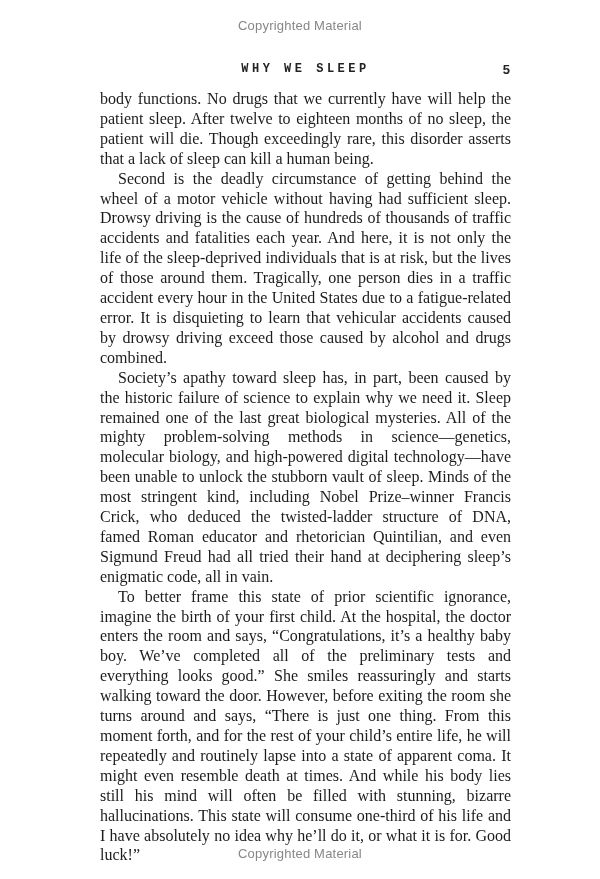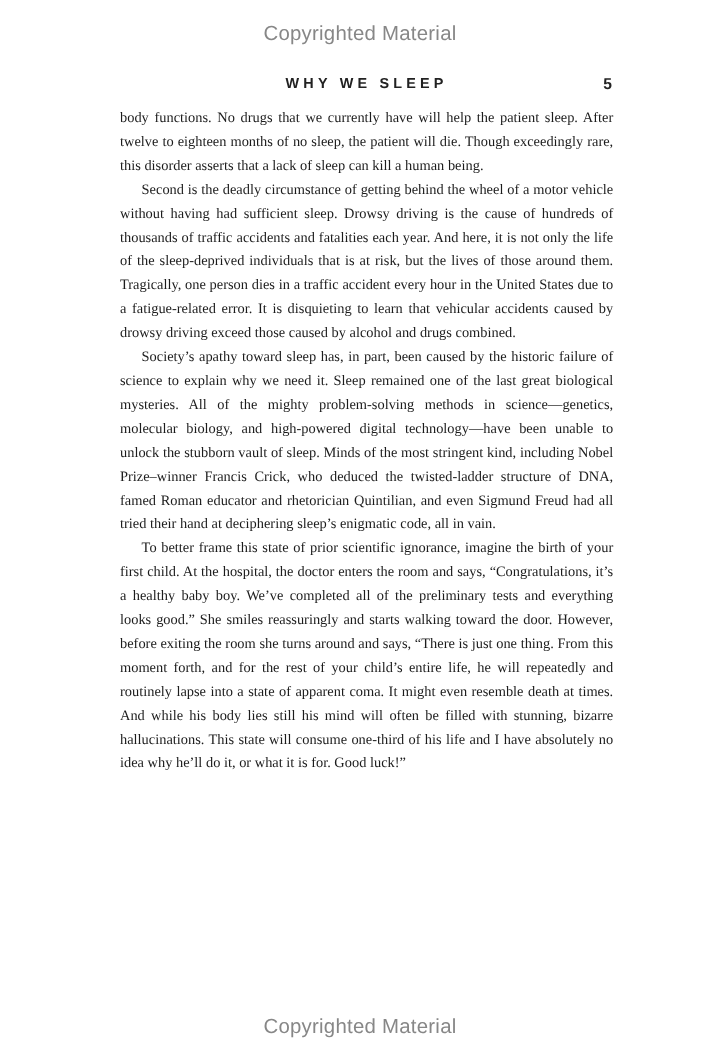--- a/index.html
+++ b/index.html
@@ -19,41 +19,41 @@
     height: 879px;
     background: #ffffff;
     overflow: hidden;
   }
   .copyright {
     position: absolute;
     left: 0;
     width: 100%;
     text-align: center;
     font-family: "Liberation Sans", sans-serif;
-    font-size: 17px;
+    font-size: 13px;
     color: #878787;
     letter-spacing: 0.2px;
   }
   .copyright-top { top: 18px; }
   .copyright-bottom { top: 846px; }
 
   .running-head {
     position: absolute;
     top: 62px;
     left: 100px;
     width: 411px;
     height: 16px;
   }
   .head-title {
     position: absolute;
     left: 0;
     right: 0;
     top: 0;
     text-align: center;
-    font-family: Liberation Sans, sans-serif;
+    font-family: Liberation Mono, monospace;
     font-size: 12px;
     font-weight: 600;
     letter-spacing: 3.5px;
     color: #222222;
   }
   .page-number {
     position: absolute;
     right: 0;
     top: 0;
     font-family: "Liberation Sans", sans-serif;
@@ -61,21 +61,21 @@
     font-weight: 600;
     letter-spacing: 1px;
     color: #222222;
   }
 
   .body-text {
     position: absolute;
     top: 89px;
     left: 100px;
     width: 411px;
-    font-size: 12px;
+    font-size: 16px;
     line-height: 19.9px;
     text-align: justify;
     color: #1c1c1c;
   }
   .body-text p {
     margin: 0;
     padding: 0;
   }
   .body-text p.indent {
     text-indent: 18px;

